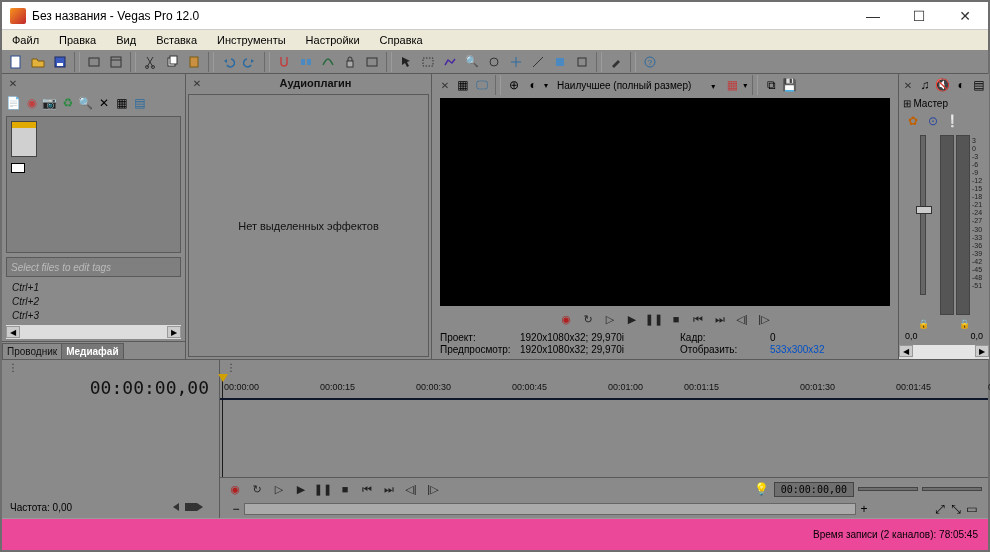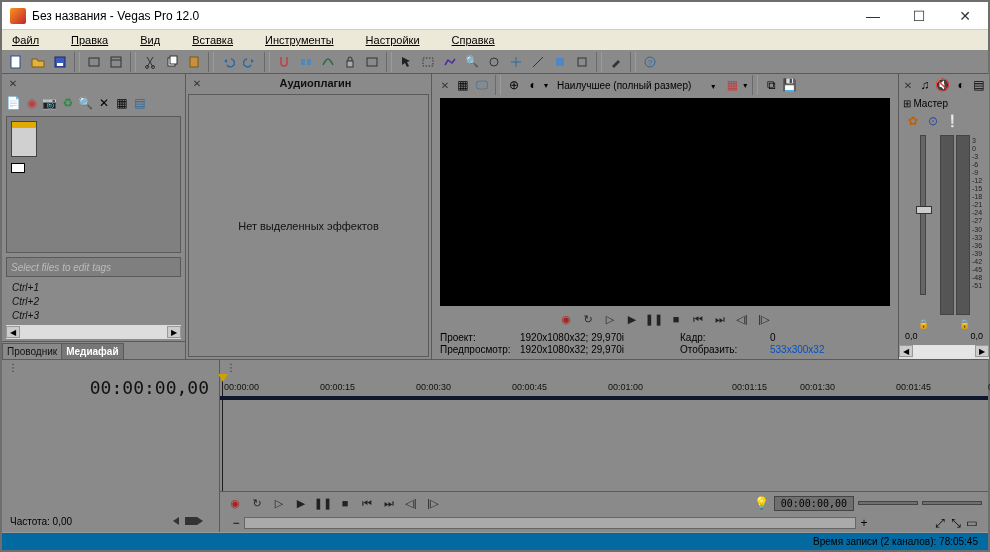--- a/index.html
+++ b/index.html
@@ -5,21 +5,21 @@
   * { box-sizing: border-box; margin:0; padding:0; font-family: "Segoe UI", Tahoma, sans-serif; }
   html,body { width:990px; height:552px; background:#fff; font-size:11px; overflow:hidden; }
   .app { width:990px; height:552px; border:2px solid #6e6e6e; background:#8a8a8a; position:relative; display:flex; flex-direction:column; }
   
   .titlebar { height:28px; background:#fff; display:flex; align-items:center; padding:0 0 0 8px; border-bottom:1px solid #ccc; }
   .appicon { width:16px; height:16px; margin-right:6px; background:linear-gradient(135deg,#f7931e,#c1272d); border-radius:2px; }
   .titlebar .title { flex:1; font-size:12px; color:#000; }
   .winbtns { display:flex; height:100%; }
   .winbtn { width:46px; display:flex; align-items:center; justify-content:center; color:#333; font-size:14px; }
   
-  .menubar { height:20px; background:#ece9d8; display:flex; align-items:center; padding:0 4px; gap:20px; font-size:11px;text-decoration:underline; }
+  .menubar { height:20px; background:#ece9d8; display:flex; align-items:center; padding:0 4px; gap:8px; font-size:11px; }
   .menubar span { padding:2px 6px; }
   
   .toolbar { height:24px; background:#8a8a8a; display:flex; align-items:center; padding:0 4px; gap:2px; border-bottom:1px solid #5a5a5a; }
   .tbtn { width:20px; height:20px; display:flex; align-items:center; justify-content:center; border:1px solid transparent; color:#222; }
   .tsep { width:6px; height:20px; border-left:1px solid #6a6a6a; border-right:1px solid #9c9c9c; margin:0 2px; }
   
   .mid { flex:0 0 275px; display:flex; background:#8a8a8a; border-bottom:1px solid #5a5a5a; }
   .panel { background:#8a8a8a; display:flex; flex-direction:column; border-right:1px solid #5a5a5a; position:relative; }
   .panel-header { height:18px; display:flex; align-items:center; padding:0 4px; font-size:11px; color:#111; }
   .pclose { width:14px; height:14px; font-size:10px; color:#333; display:flex; align-items:center; justify-content:center; }
@@ -72,30 +72,30 @@
   .tlwrap { flex:1; display:flex; flex-direction:column; min-height:0; }
   .tlmain { flex:1; display:flex; min-height:0; }
   .tl-left { flex:0 0 218px; border-right:1px solid #5a5a5a; display:flex; flex-direction:column; }
   .tc { flex:0 0 26px; display:flex; align-items:center; justify-content:flex-end; padding:0 10px; font-size:18px; color:#111; font-family:"Consolas",monospace; }
   .tl-left-body { flex:1; background:#8a8a8a; }
   .rate { height:22px; display:flex; align-items:center; gap:6px; padding:0 8px; font-size:10px;}
   .rate .scrub { width:40px; height:14px; position:relative; display:flex; align-items:center; justify-content:center;}
   .rate .scrub svg { width:40px; height:14px; }
   .tl-left .closebar { height:14px; display:flex; align-items:center; padding:0 4px;}
   .tl-right { flex:1; display:flex; flex-direction:column; position:relative; }
-  .ruler { height:26px; background:#8a8a8a; border-bottom:4px solid #0f172a; position:relative; font-size:9px; color:#111;}
+  .ruler { height:26px; background:#8a8a8a; border-bottom:2px solid #0f172a; position:relative; font-size:9px; color:#111;}
   .ruler .cursor { position:absolute; left:0; top:0; bottom:0; border-left:1px solid #1b1b1b;}
   .ruler .mark { position:absolute; top:8px; white-space:nowrap;}
   .tracks { flex:1; background:#8a8a8a; border-bottom:1px solid #5a5a5a; position:relative;}
   .tracks .cursor { position:absolute; left:0; top:0; bottom:0; border-left:1px solid #1b1b1b;}
   .bot-transport { height:22px; display:flex; align-items:center; gap:4px; padding:0 6px;}
   .bot-transport .spacer { flex:1; }
   .tcfield { background:#6f6f6f; border:1px solid #444; padding:1px 6px; font-size:10px; color:#000; font-family:Consolas,monospace;}
   .bot-row2 { height:18px; display:flex; align-items:center; padding:0 8px; font-size:10px; color:#000; }
-  .bot-status { height:18px; display:flex; align-items:center; justify-content:flex-end; padding:0 10px; font-size:10px; color:#000; background:#0369a1; border-top:1px solid #9a9a9a;}
+  .bot-status { height:32px; display:flex; align-items:center; justify-content:flex-end; padding:0 10px; font-size:10px; color:#000; background:#ec4899; border-top:1px solid #9a9a9a;}
   svg { display:block; }
 </style>
 </head>
 <body>
 <div class="app">
 
 <div class="titlebar">
   <div class="appicon"></div>
   <div class="title">Без названия - Vegas Pro 12.0</div>
   <div class="winbtns">
@@ -444,21 +444,21 @@
         <div class="cursor" style="left:2px">
               <svg width="10" height="10" style="margin-left:-5px">
                 <path d="M0 0h10L5 8z" fill="#d0a000"></path>
               </svg>
             </div>
         <div class="mark" style="left:4px">00:00:00</div>
         <div class="mark" style="left:100px">00:00:15</div>
         <div class="mark" style="left:196px">00:00:30</div>
         <div class="mark" style="left:292px">00:00:45</div>
         <div class="mark" style="left:388px">00:01:00</div>
-        <div class="mark" style="left:512px">00:01:15</div>
+        <div class="mark" style="left:464px">00:01:15</div>
         <div class="mark" style="left:580px">00:01:30</div>
         <div class="mark" style="left:676px">00:01:45</div>
         <div class="mark" style="left:768px">00:0</div>
       </div>
       <div class="tracks">
         <div class="cursor" style="left:2px"></div>
       </div>
       <div class="bot-transport">
         <div class="tctl" style="color:#b02020">◉</div>
         <div class="tctl">↻</div>

